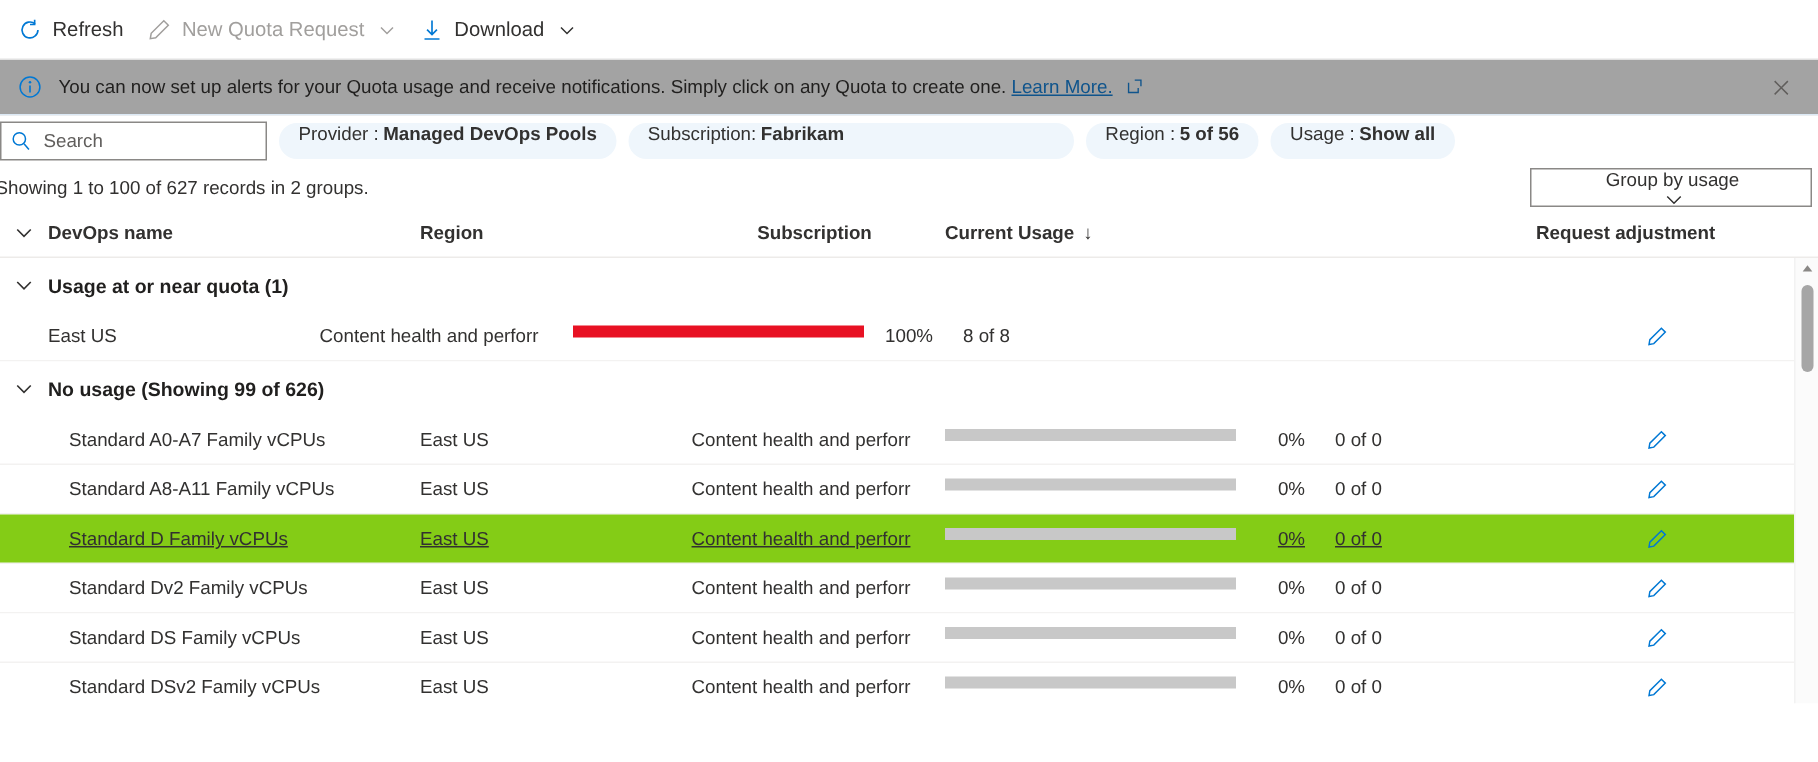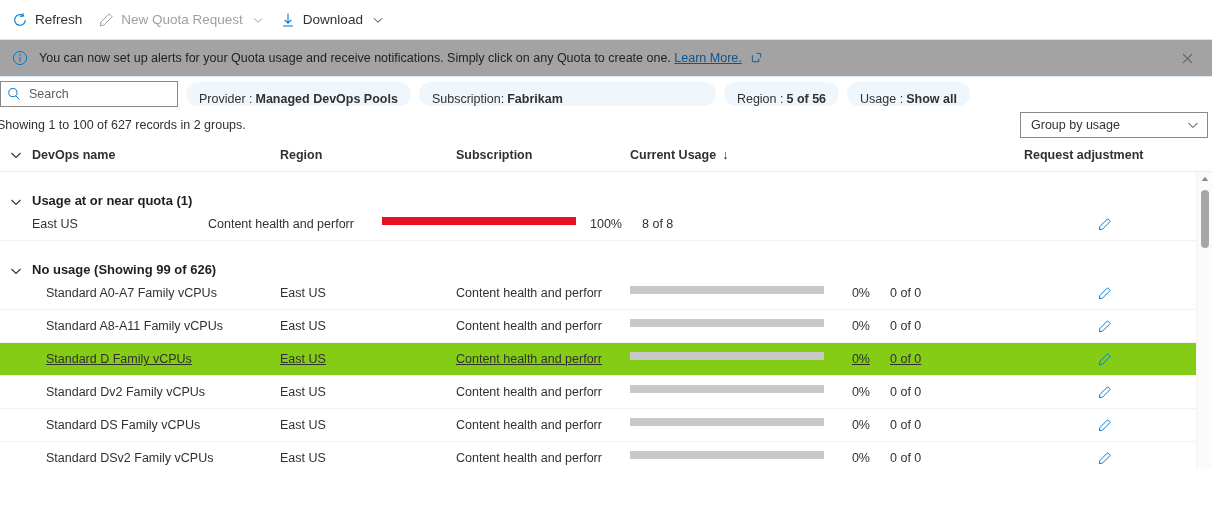--- a/index.html
+++ b/index.html
@@ -92,21 +92,21 @@
     color: #323130;
     width: 100%;
     background: transparent;
   }
   .searchbox input::placeholder { color: #605e5c; }
   .pill {
     height: 24px;
     border-radius: 12px;
     background: #eff6fc;
     display: flex;
-    align-items: flex-end;
+    align-items: flex-start;
     padding: 0 13px;
     font-size: 12.5px;
     color: #323130;
     cursor: pointer;
     white-space: nowrap;
   }
   .pill b { font-weight: 700; padding-left: 3px; }
 
   
   .summaryrow {
@@ -127,54 +127,55 @@
     height: 26px;
     border: 1px solid #8a8886;
     background: #fff;
     display: flex;
     align-items: center;
     justify-content: space-between;
     padding: 0 8px 0 10px;
     font-size: 12.5px;
     color: #323130;
     cursor: pointer;
+    flex-direction: column;
   }
 
   
   .table { width: 1212px; }
   .thead {
     display: flex;
     align-items: center;
     height: 33px;
     border-bottom: 1px solid #edebe9;
     font-size: 12.5px;
     font-weight: 600;
     color: #323130;
   }
   .expander {
     width: 32px; flex: none;
     display: flex; align-items: center; justify-content: center;
     cursor: pointer;
   }
   .col-quota   { width: 248px; flex: none; }
   .col-region  { width: 176px; flex: none; }
-  .col-sub     { width: 174px; flex: none; }
+  .col-sub     { width: 174px; flex: none; text-align: center; }
   .col-usage   { flex: 1 1 auto; display: flex; align-items: flex-start; }
   .col-adjust  { width: 188px; flex: none; }
 
   .tbody-wrap {
     position: relative;
     height: 297px;
     overflow: hidden;
   }
   .tbody { width: 1196px; }
 
   .group-row {
     display: flex;
-    align-items: flex-end;
+    align-items: center;
     height: 36px;
     font-size: 13px;
     font-weight: 700;
     color: #201f1e;
     background: #fff;
   }
   .row {
     display: flex;
     align-items: center;
     height: 33px;

